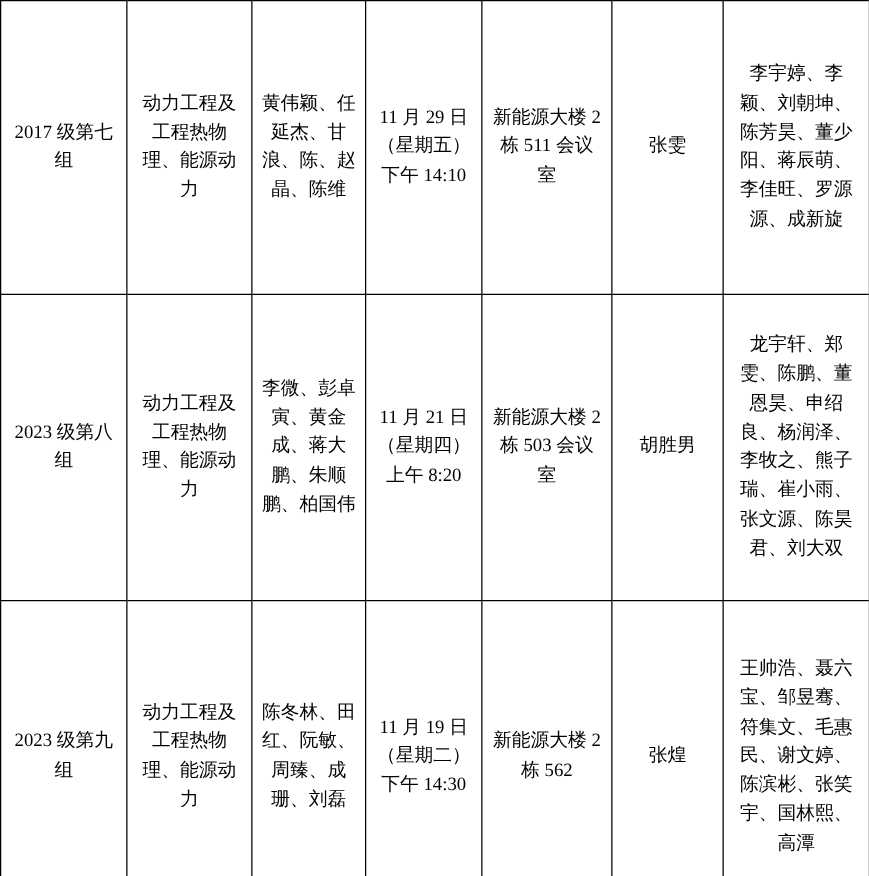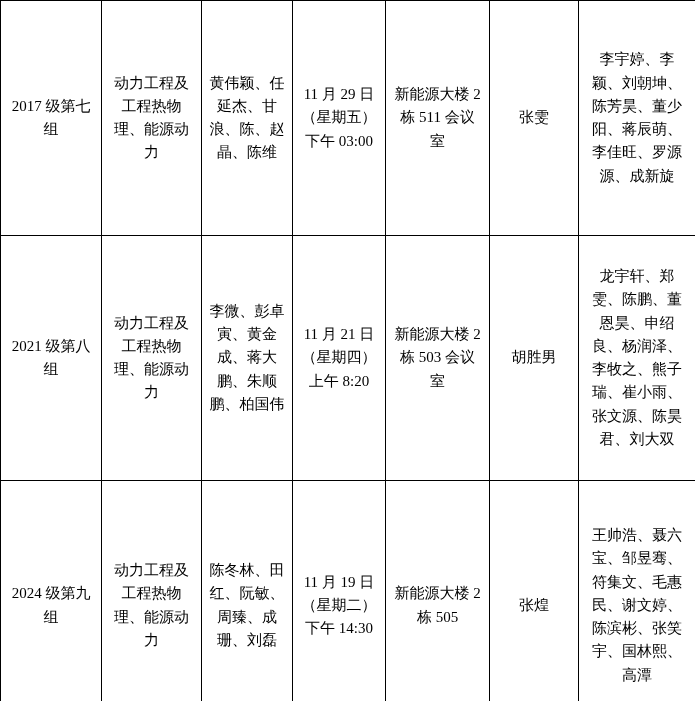--- a/index.html
+++ b/index.html
@@ -74,35 +74,35 @@
         <td>
             <span class="cell-text">2017 级第七组</span>
           </td>
         <td>
             <span class="cell-text">动力工程及工程热物理、能源动力</span>
           </td>
         <td>
             <span class="cell-text">黄伟颖、任延杰、甘浪、陈、赵晶、陈维</span>
           </td>
         <td>
-            <span class="cell-text">11 月 29 日（星期五）下午 03:00</span>
+            <span class="cell-text">11 月 29 日（星期五）下午 14:10</span>
           </td>
         <td>
             <span class="cell-text">新能源大楼 2 栋 511 会议室</span>
           </td>
         <td>
             <span class="cell-text">张雯</span>
           </td>
         <td>
             <span class="cell-text">李宇婷、李颖、刘朝坤、陈芳昊、董少阳、蒋辰萌、李佳旺、罗源源、成新旋</span>
           </td>
       </tr>
       <tr class="row-g8">
         <td>
-            <span class="cell-text">2021 级第八组</span>
+            <span class="cell-text">2023 级第八组</span>
           </td>
         <td>
             <span class="cell-text">动力工程及工程热物理、能源动力</span>
           </td>
         <td>
             <span class="cell-text">李微、彭卓寅、黄金成、蒋大鹏、朱顺鹏、柏国伟</span>
           </td>
         <td>
             <span class="cell-text">11 月 21 日（星期四）上午 8:20</span>
           </td>
@@ -111,33 +111,33 @@
           </td>
         <td>
             <span class="cell-text">胡胜男</span>
           </td>
         <td>
             <span class="cell-text">龙宇轩、郑雯、陈鹏、董恩昊、申绍良、杨润泽、李牧之、熊子瑞、崔小雨、张文源、陈昊君、刘大双</span>
           </td>
       </tr>
       <tr class="row-g9 thick-top">
         <td>
-            <span class="cell-text">2024 级第九组</span>
+            <span class="cell-text">2023 级第九组</span>
           </td>
         <td>
             <span class="cell-text">动力工程及工程热物理、能源动力</span>
           </td>
         <td>
             <span class="cell-text">陈冬林、田红、阮敏、周臻、成珊、刘磊</span>
           </td>
         <td>
             <span class="cell-text">11 月 19 日（星期二）下午 14:30</span>
           </td>
         <td>
-            <span class="cell-text">新能源大楼 2 栋 505</span>
+            <span class="cell-text">新能源大楼 2 栋 562</span>
           </td>
         <td>
             <span class="cell-text">张煌</span>
           </td>
         <td>
             <span class="cell-text">王帅浩、聂六宝、邹昱骞、符集文、毛惠民、谢文婷、陈滨彬、张笑宇、国林熙、高潭</span>
           </td>
       </tr>
     </tbody>
   </table>

